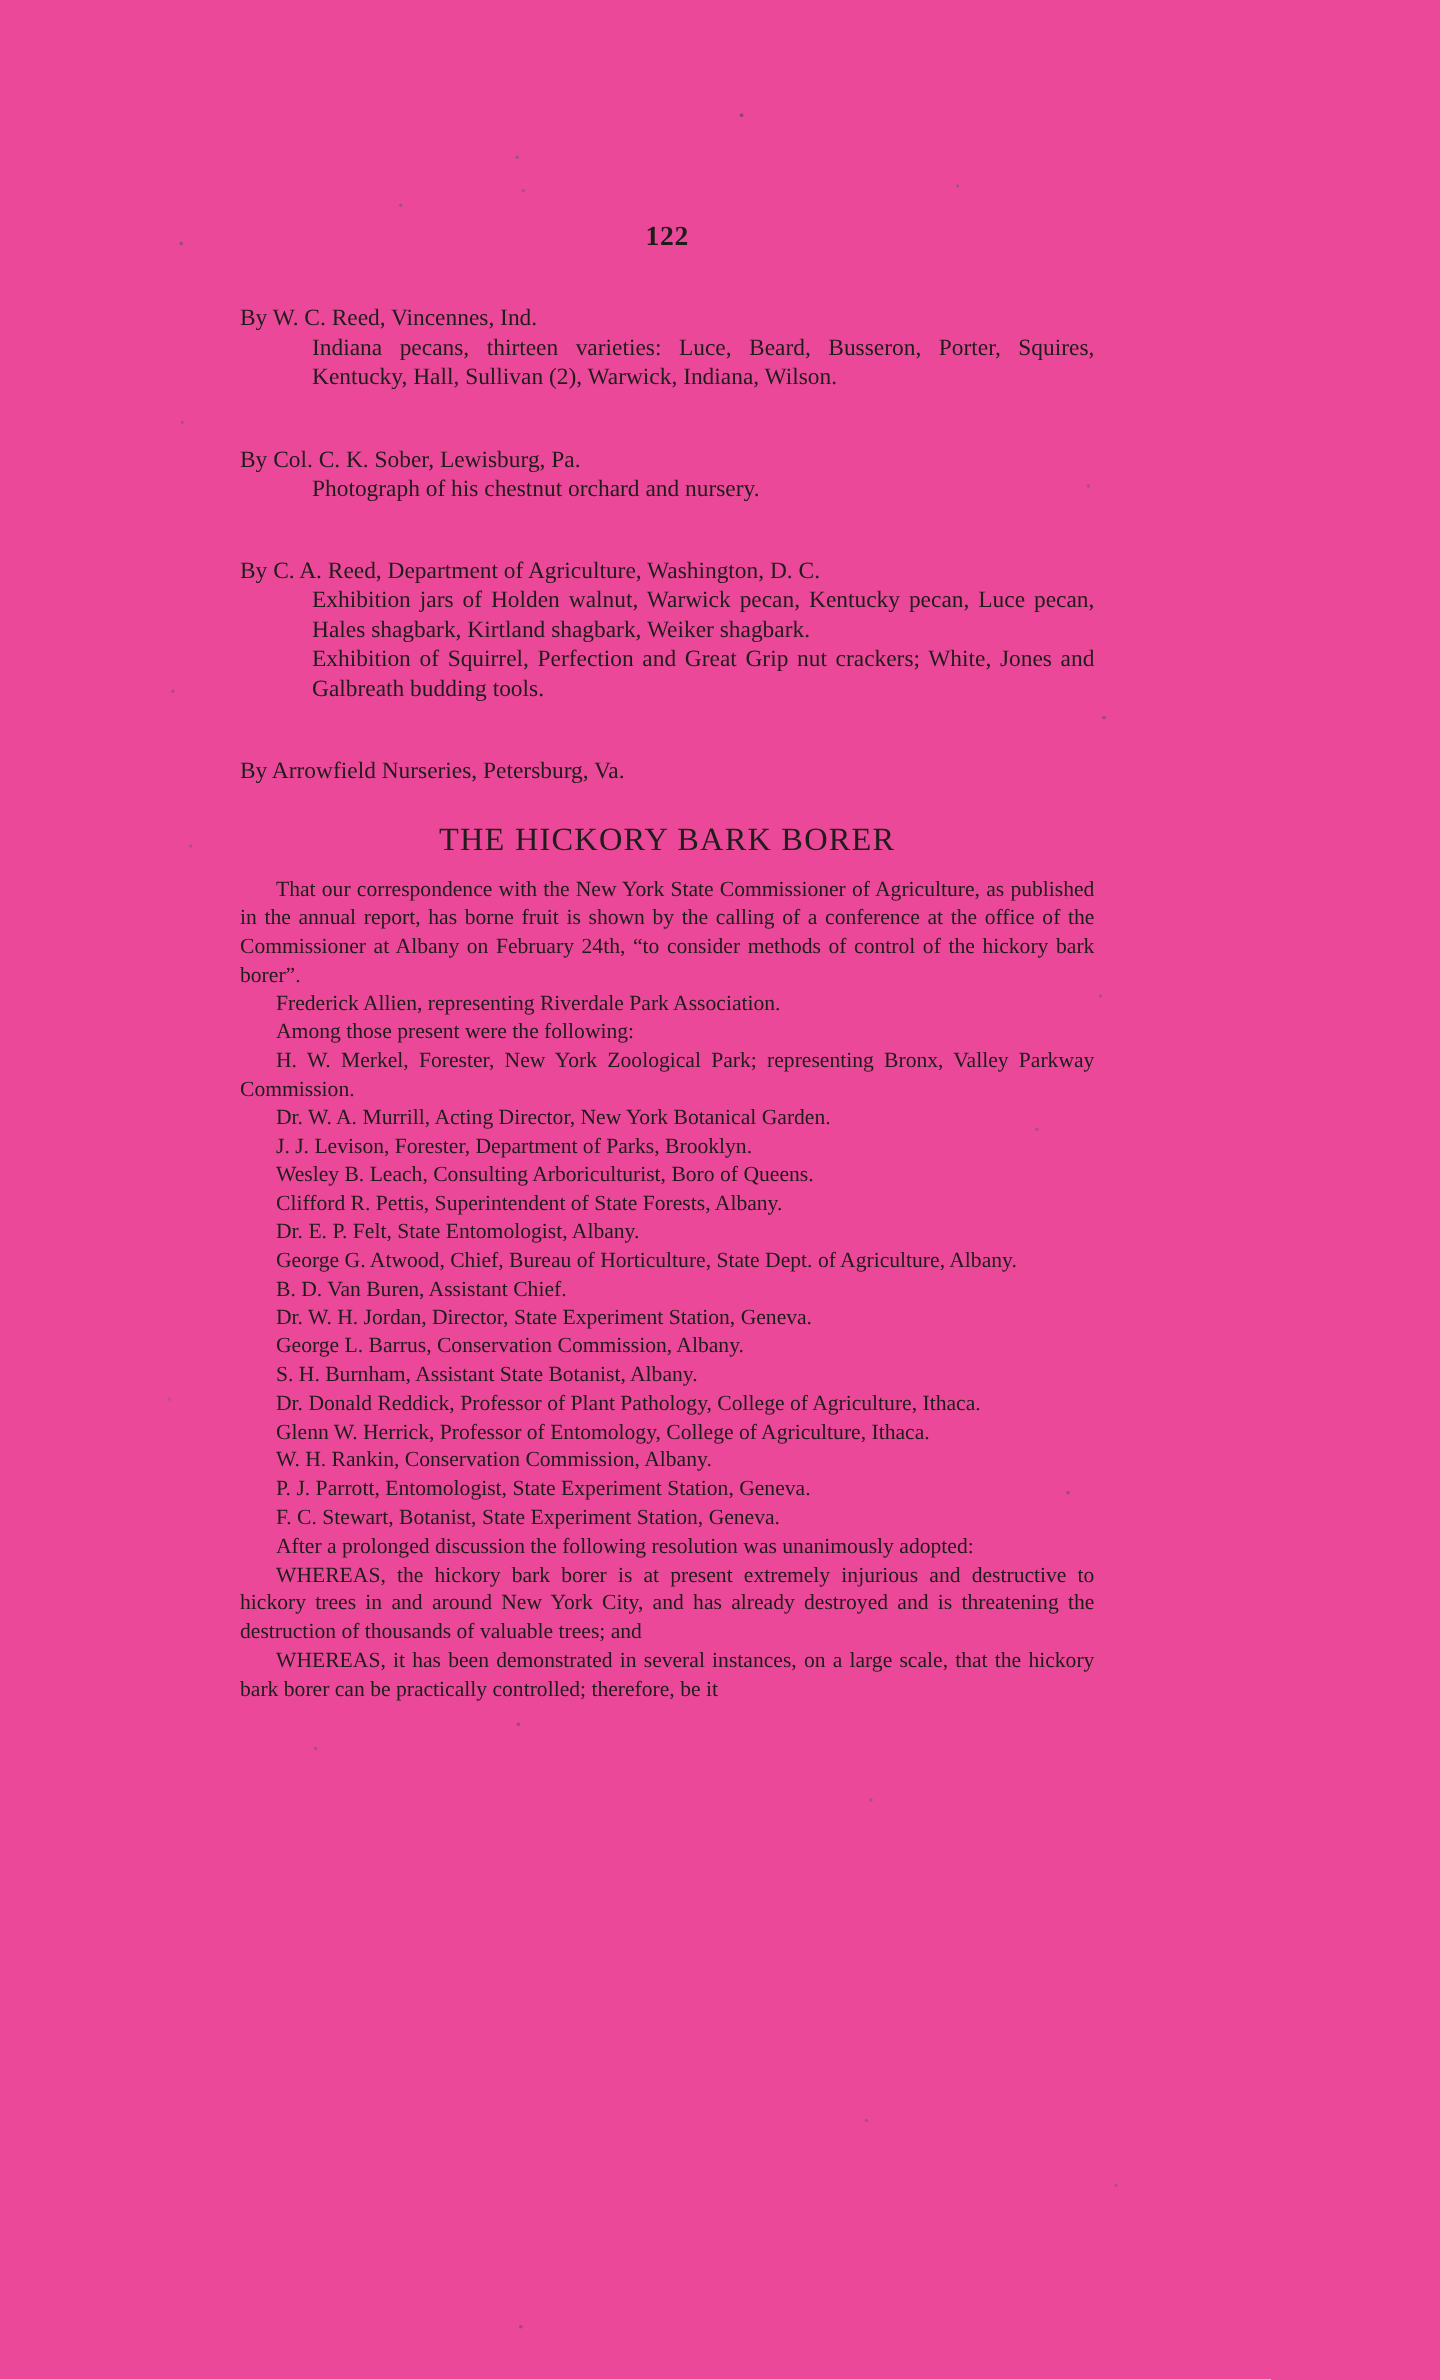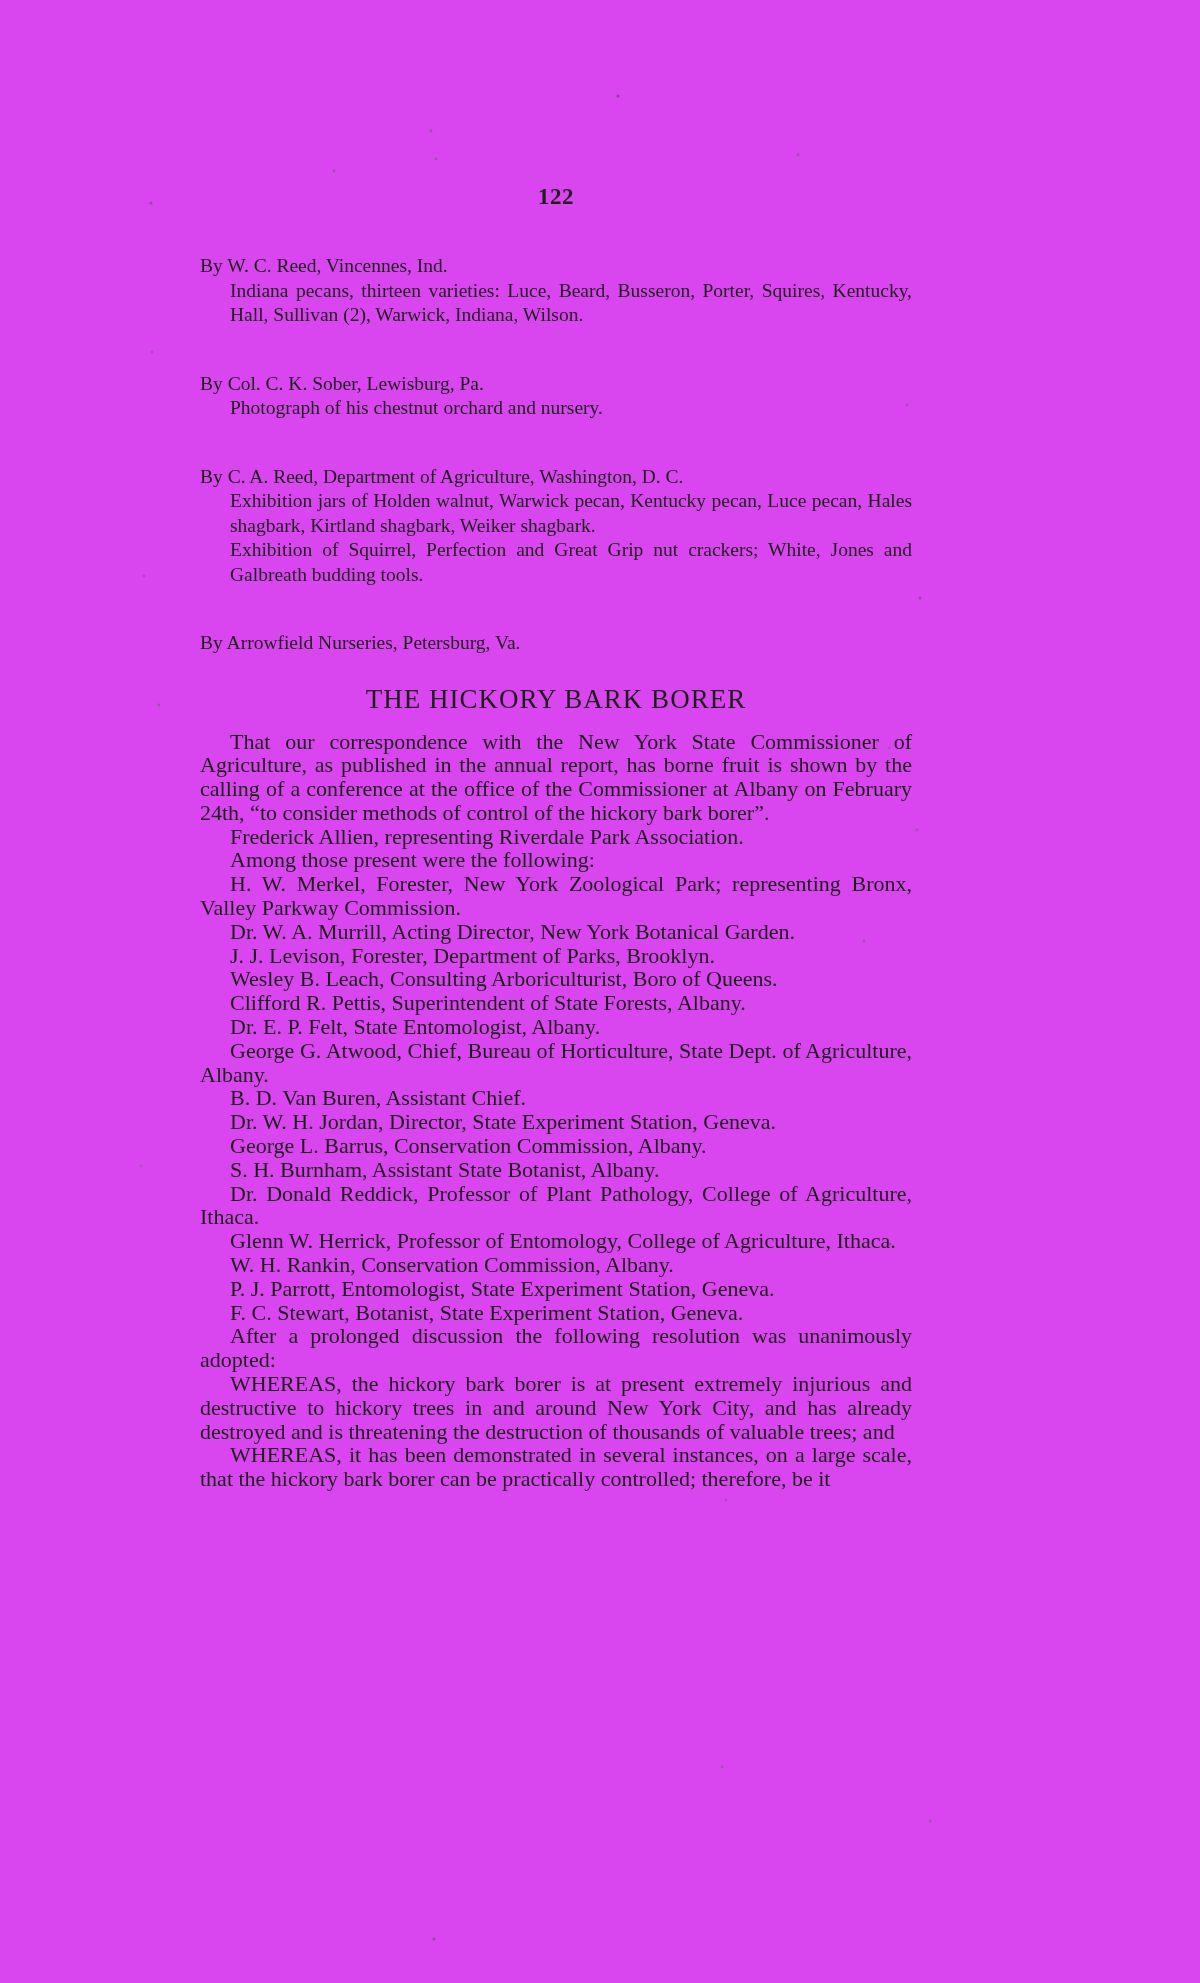--- a/index.html
+++ b/index.html
@@ -8,21 +8,21 @@
     height: 1983px;
     background: #fbfaf6;
     font-family: "Liberation Serif", "DejaVu Serif", serif;
     color: #1e1d1b;
     position: relative;
     overflow: hidden;
   }
   .paper {
     position: absolute;
     inset: 0;
-    background: #d946ef;
+    background: #ec4899;
   }
   
   .speckles {
     position: absolute;
     left: 0; top: 0;
     width: 2px; height: 2px;
     border-radius: 50%;
     background: transparent;
     box-shadow:
       617px 95px 0 0.6px rgba(70,70,70,.55),
@@ -63,33 +63,33 @@
   }
   .exhibit { margin-bottom: 12px; }
   .exhibit-by {
     font-size: 19.5px;
     line-height: 25.5px;
     margin-top: 43px;
   }
   .exhibit-item {
     font-size: 19.5px;
     line-height: 24.5px;
-    margin-left: 30px;
+    margin-left: 60px;
     text-align: justify;
   }
   .article-title {
     text-align: center;
     font-weight: 500;
     font-size: 27px;
     letter-spacing: 1px;
     margin-top: 28px;
     margin-bottom: 15px;
   }
   .para {
-    font-size: 22px;
+    font-size: 18px;
     line-height: 23.8px;
     text-align: justify;
     text-indent: 30px;
   }
 </style>
 </head>
 <body>
 
 <div class="paper">
   <div class="speckles"></div>

